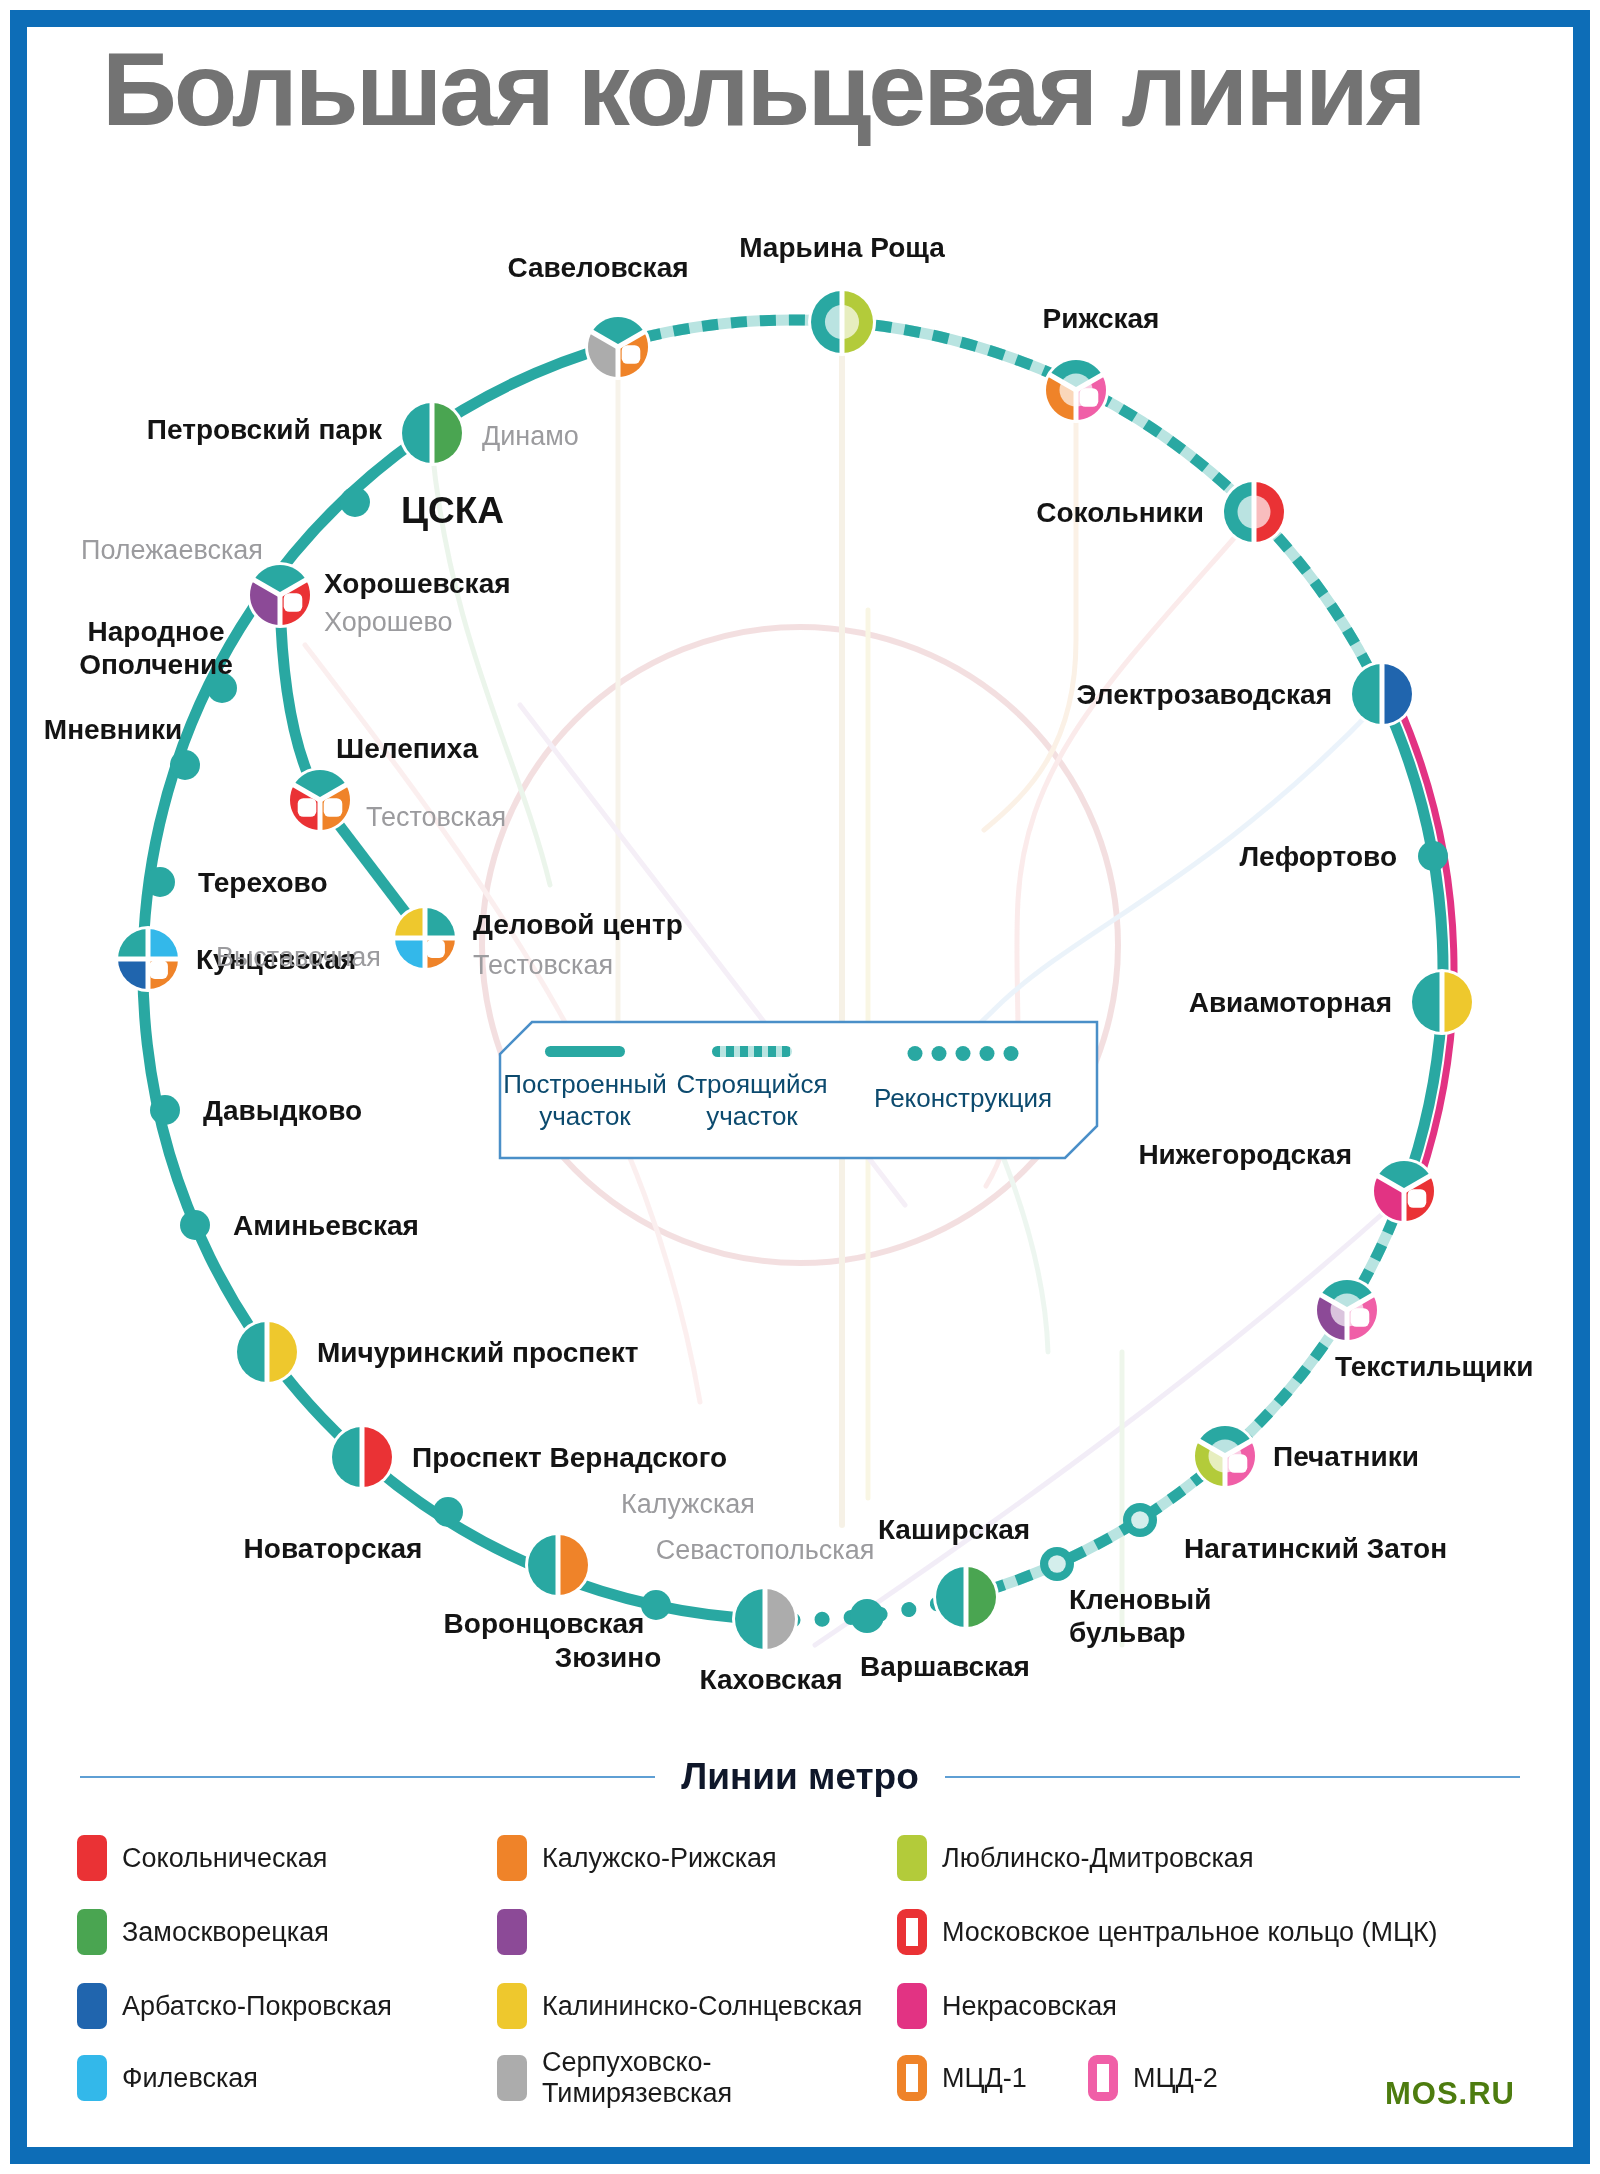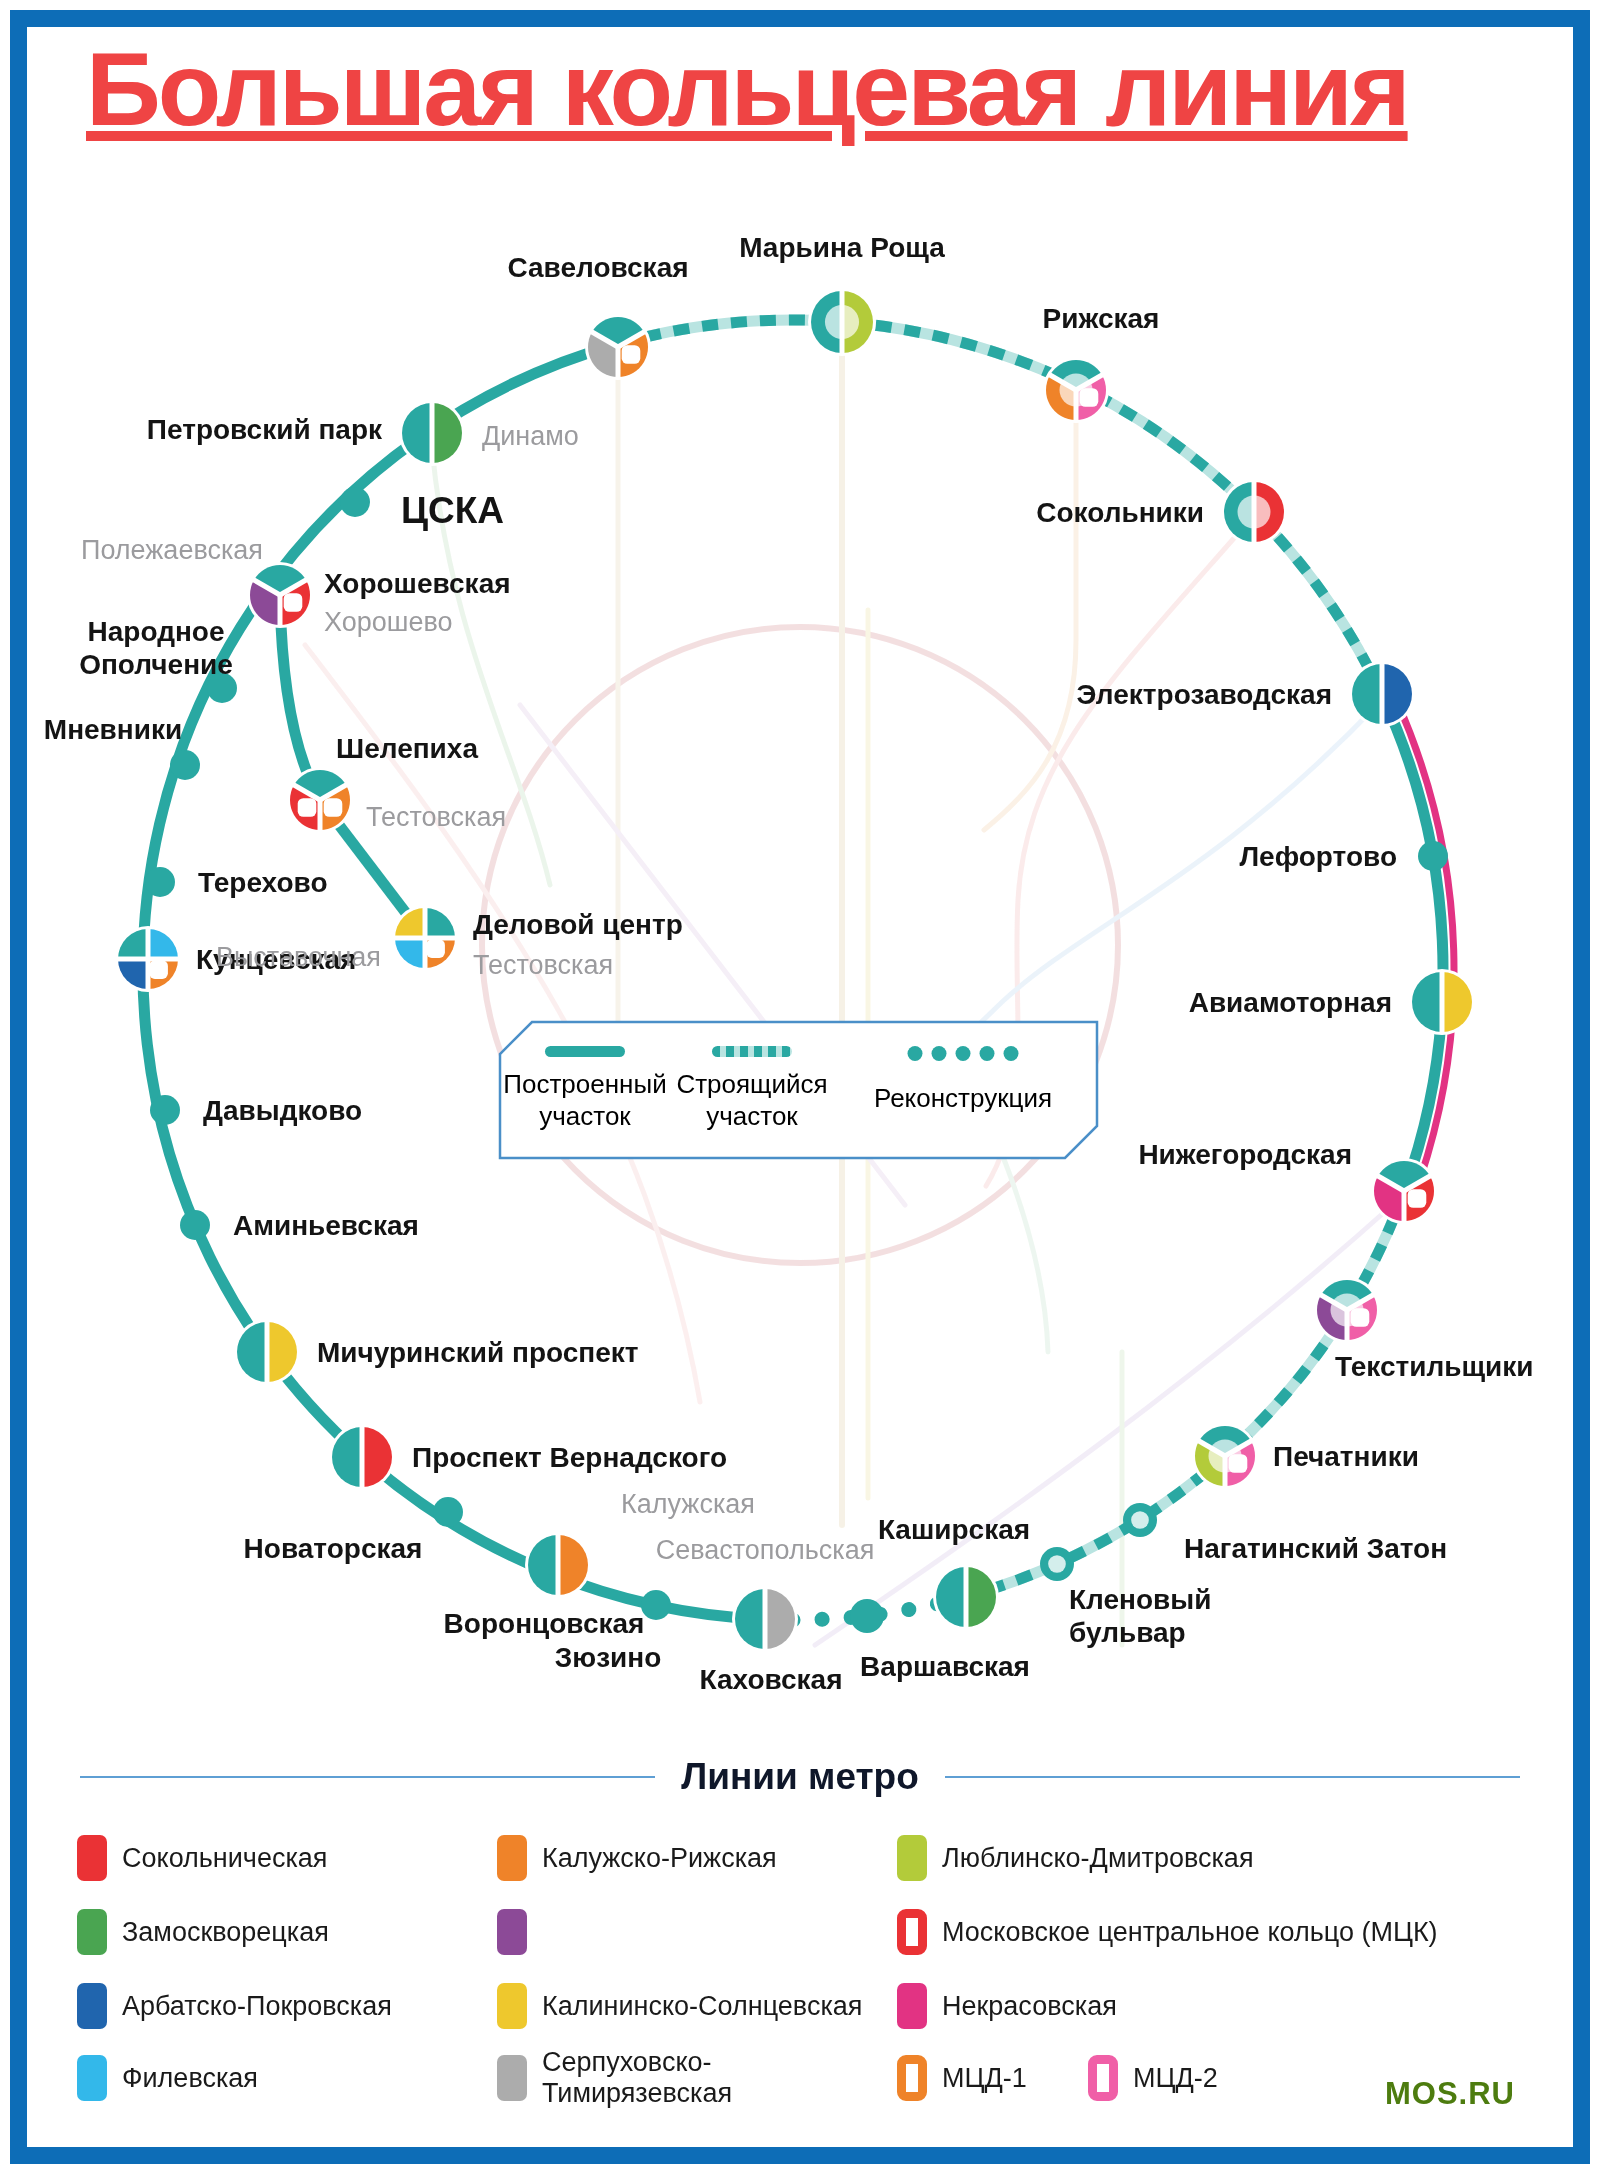--- a/index.html
+++ b/index.html
@@ -1,25 +1,25 @@
 <!DOCTYPE html>
 <html><head>
 <meta charset="utf-8">
 <style>
   html,body{margin:0;padding:0;background:#fff;}
   body{width:1600px;height:2174px;position:relative;overflow:hidden;
        font-family:"Liberation Sans", sans-serif;}
   .frame{position:absolute;inset:10px;border:17px solid #0D6DB7;pointer-events:none;z-index:50;}
-  #page-title{position:absolute;left:86px;top:30px;margin:0;font-size:104px;font-weight:700;
-       letter-spacing:-3px;color:#ef4444;white-space:nowrap;text-decoration:underline;}
+  #page-title{position:absolute;left:102px;top:30px;margin:0;font-size:104px;font-weight:700;
+       letter-spacing:-3px;color:#737373;white-space:nowrap;}
   #map-svg{position:absolute;left:0;top:0;}
   #labels{position:absolute;left:0;top:0;width:1600px;height:1666px;}
   .st-label{position:absolute;font-weight:700;font-size:28px;line-height:33px;color:#141414;white-space:nowrap;}
   .st-sub{position:absolute;font-weight:400;font-size:27px;line-height:32px;color:#9B9B9E;white-space:nowrap;}
-  .status-label{position:absolute;font-weight:500;font-size:26px;line-height:32px;color:#000000;
+  .status-label{position:absolute;font-weight:500;font-size:26px;line-height:32px;color:#0c4a6e;
        white-space:nowrap;text-align:center;}
   .sw-status{position:absolute;transform:translateX(-50%);}
   .sw-solid{width:80px;height:11px;border-radius:6px;}
   .sw-dashed{width:80px;height:11px;border-radius:6px;}
   .sw-dots{display:flex;gap:9px;}
   .sw-dots i{width:15px;height:15px;border-radius:50%;display:block;}
   #lines-legend-title{position:absolute;left:80px;right:80px;top:1756px;display:flex;align-items:center;gap:26px;}
   #lines-legend-title .rule{flex:1;height:2px;background:#5E9FD4;}
   #lines-legend-title h2{margin:0;font-size:37px;font-weight:700;color:#0f172a;white-space:nowrap;}
   .lg-swatch{position:absolute;width:30px;height:46px;border-radius:7px;}

